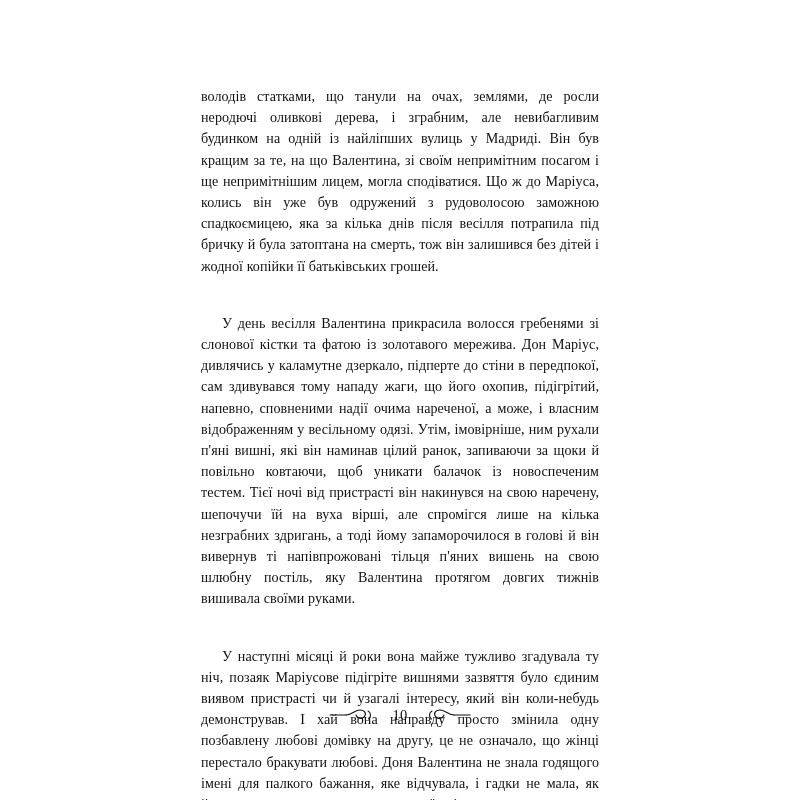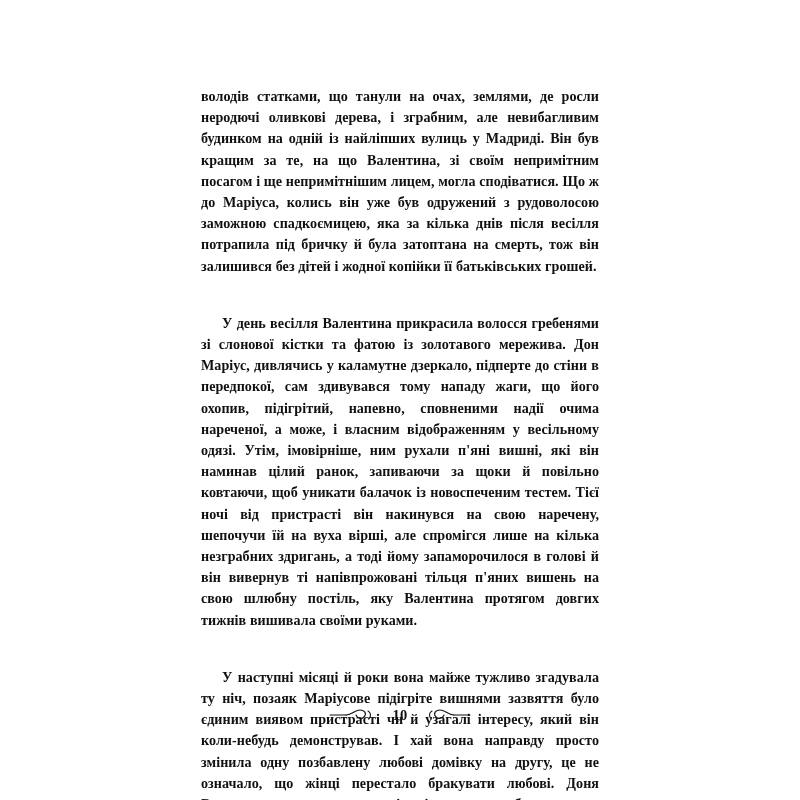--- a/index.html
+++ b/index.html
@@ -12,21 +12,20 @@
     background: #ffffff;
     font-family: "Liberation Serif", serif;
     color: #111111;
     overflow: hidden;
   }
   .page {
     position: relative;
     width: 800px;
     height: 800px;
     box-sizing: border-box;
-    font-weight: bold;
   }
   .text-column {
     position: absolute;
     left: 201px;
     top: 86px;
     width: 398px;
   }
   .para {
     margin: 0;
     text-align: justify;

